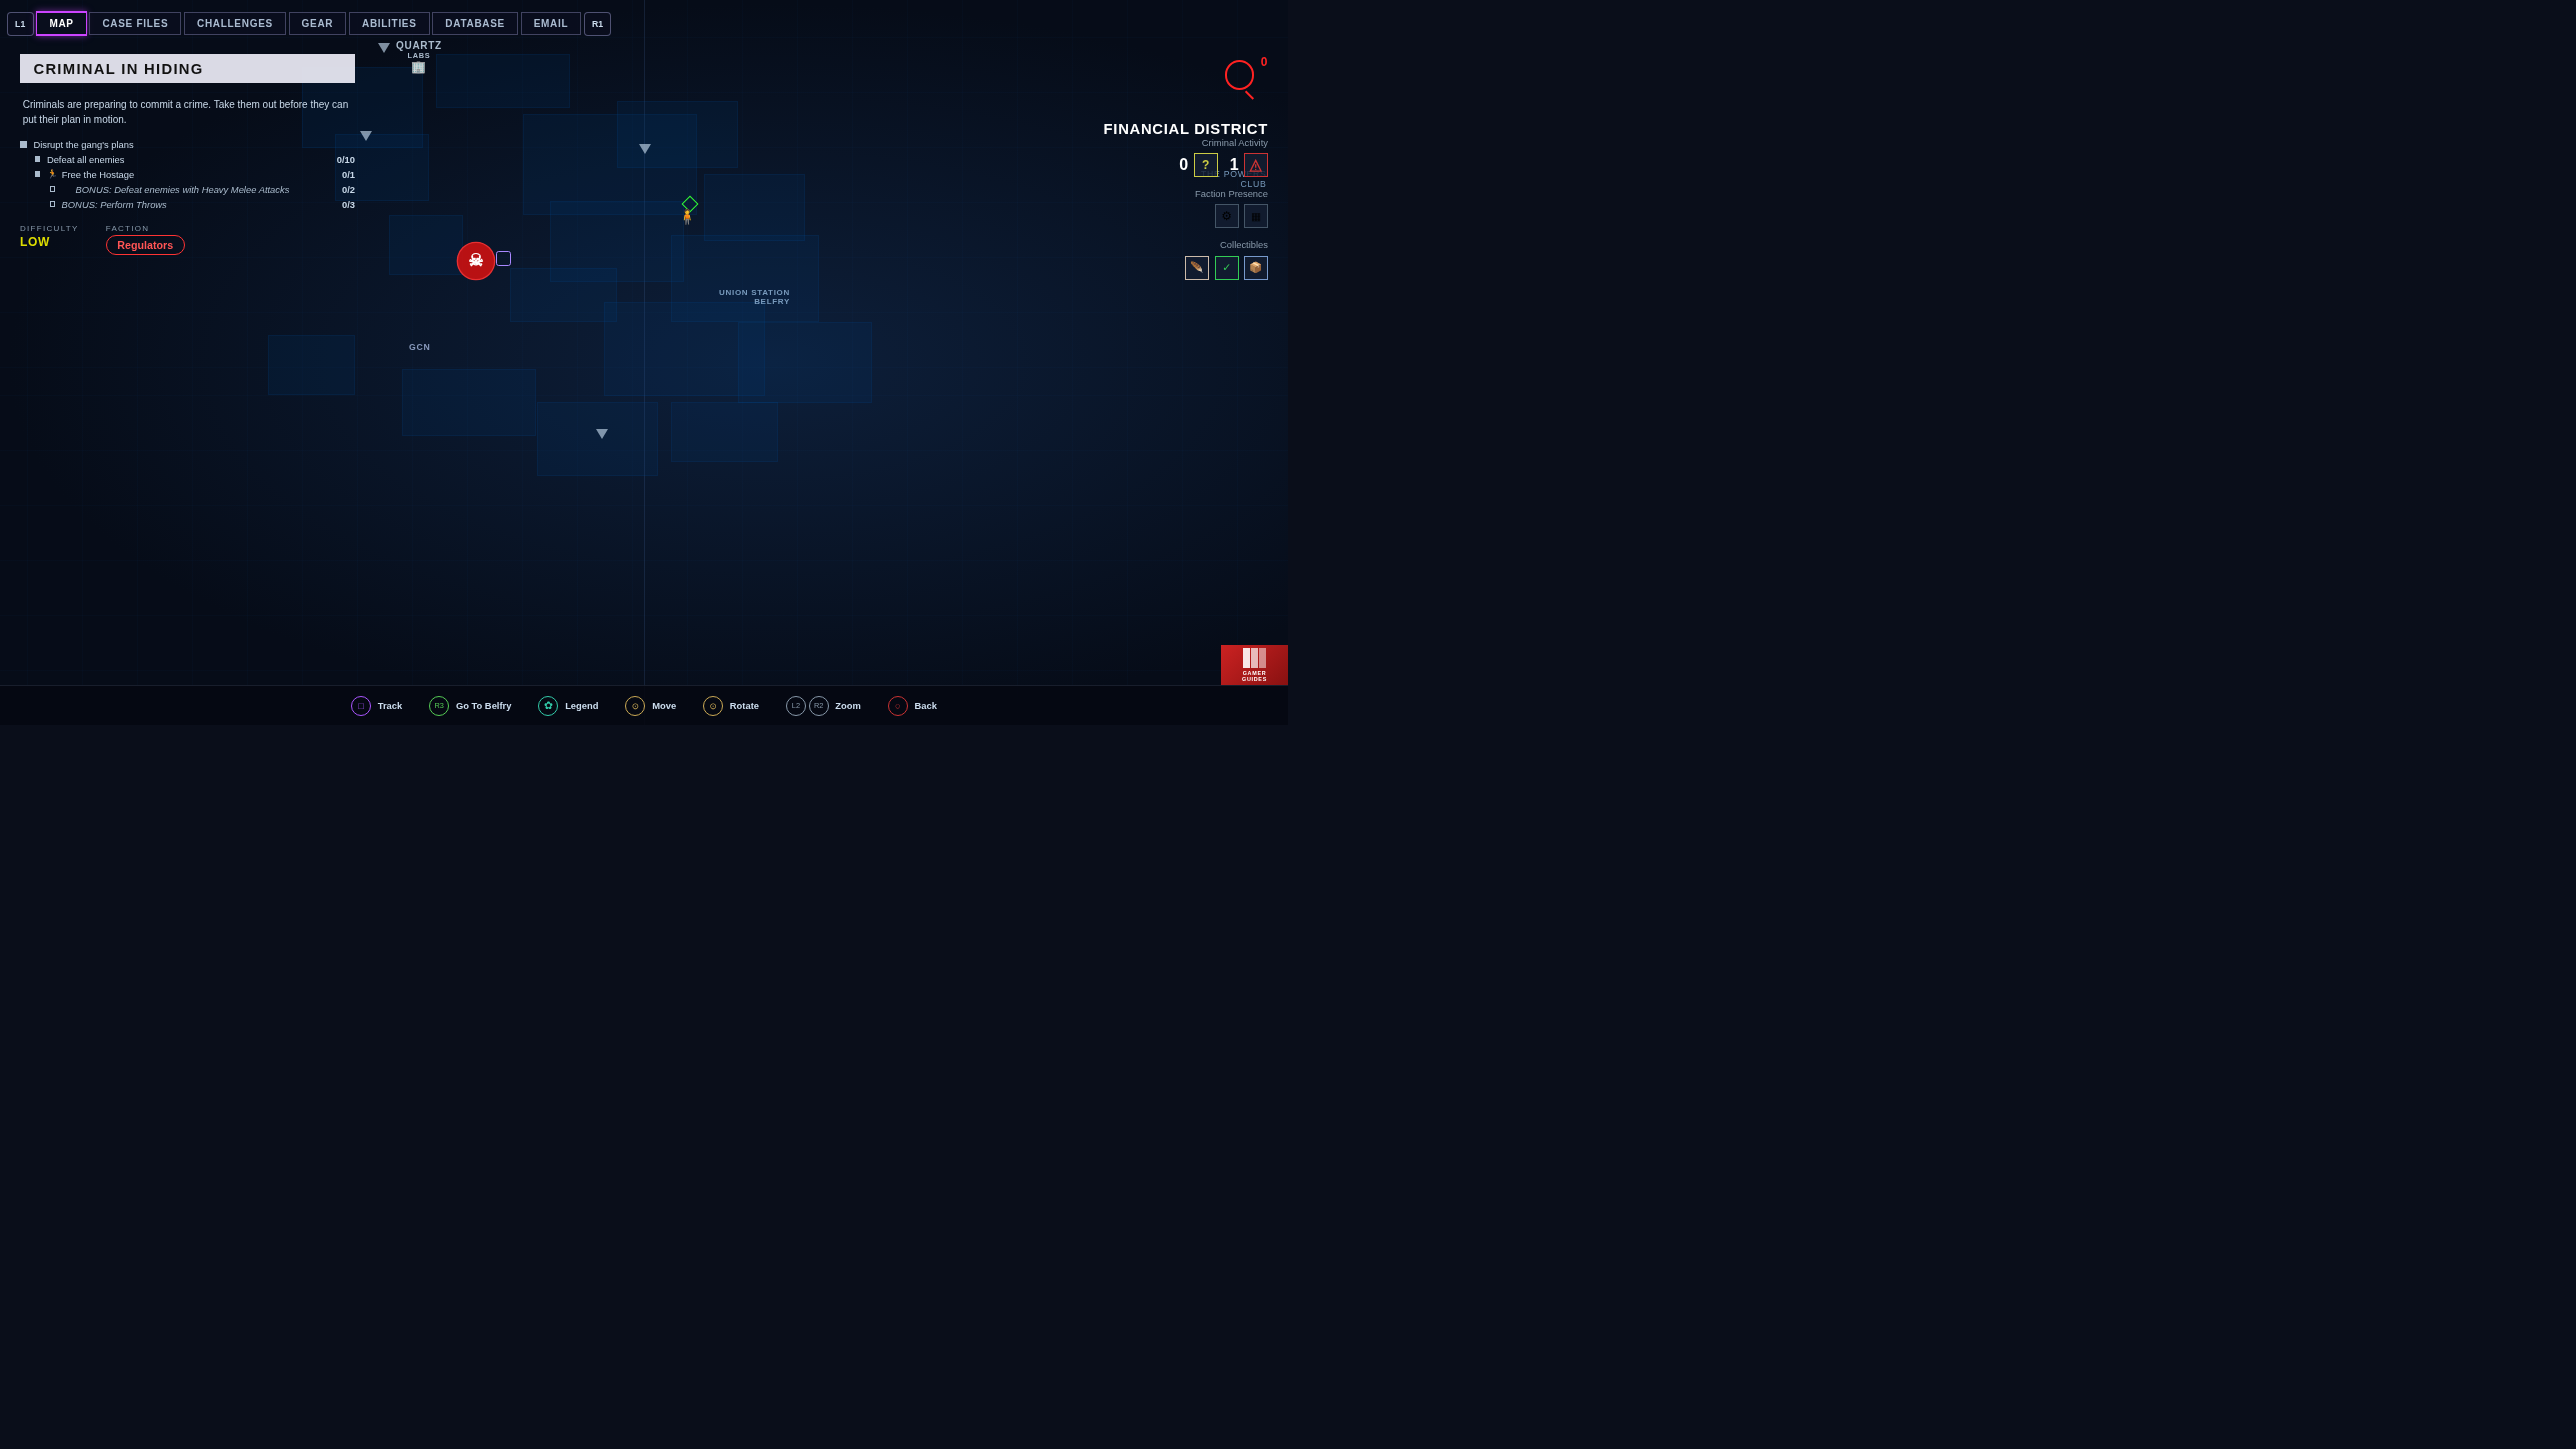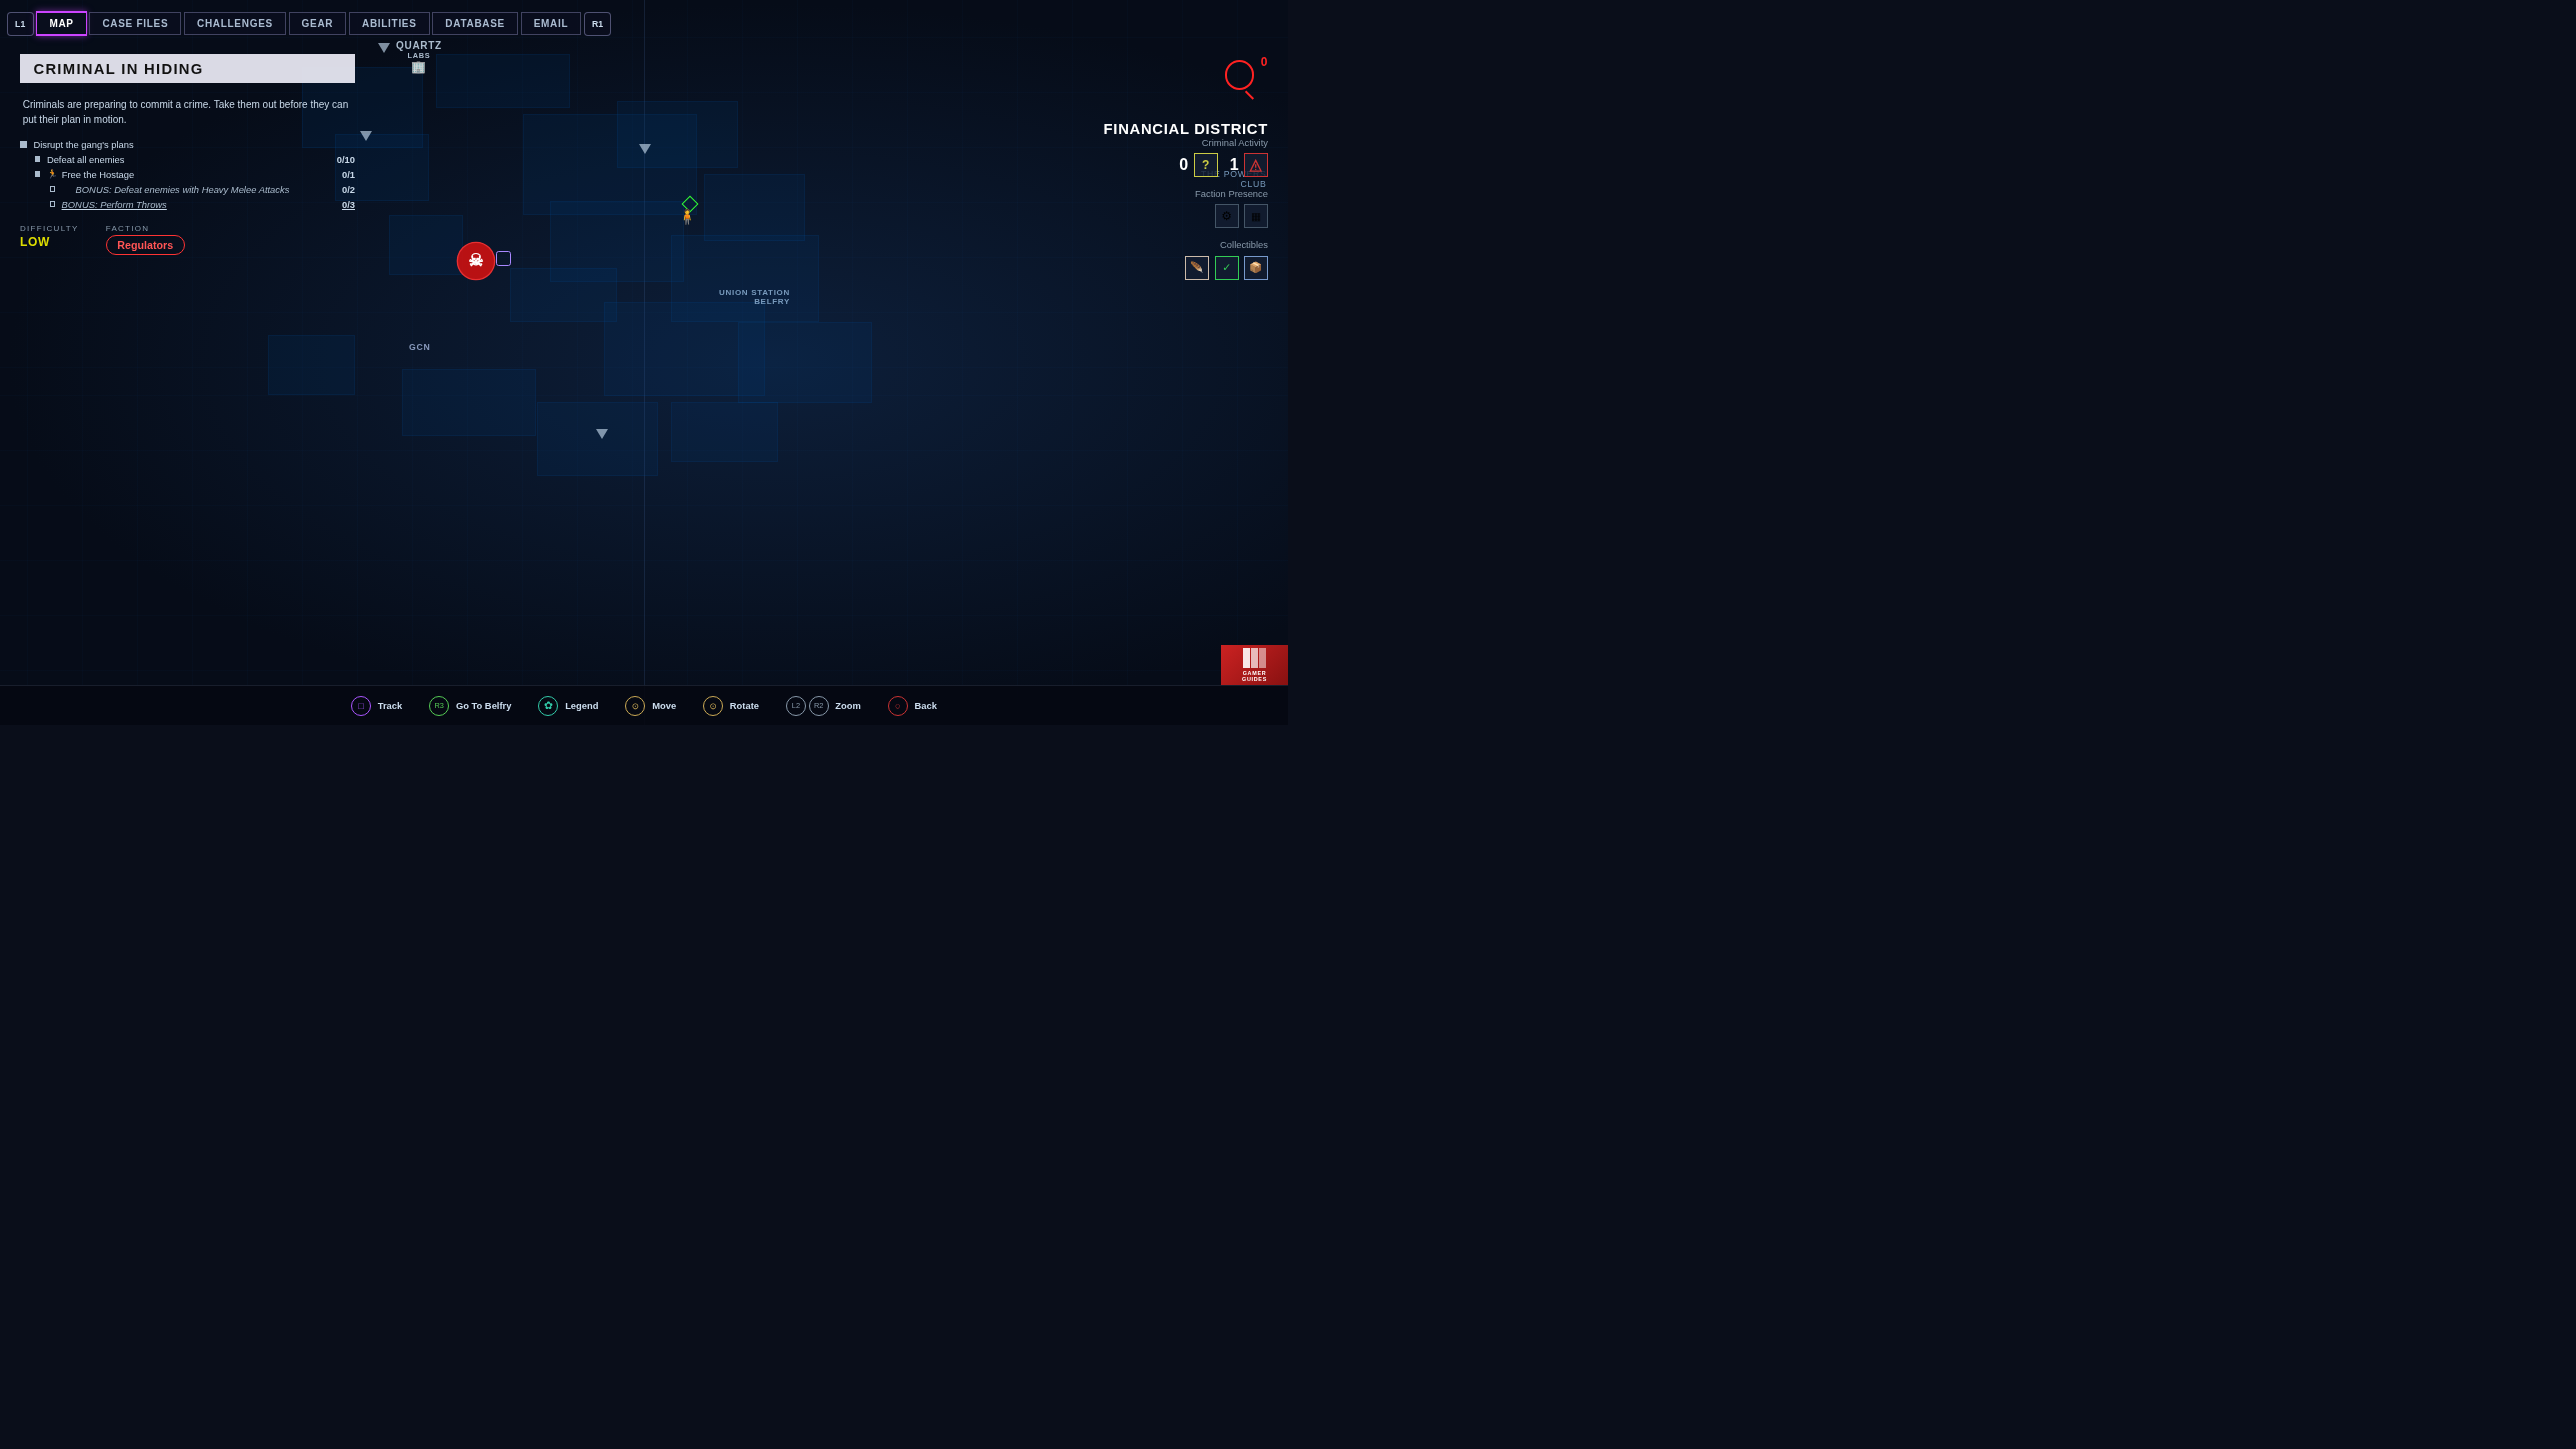--- a/index.html
+++ b/index.html
@@ -645,21 +645,21 @@
       <span>Free the Hostage</span>
       <span class="obj-count">0/1</span>
     </div>
 
     <div class="obj-item" style="padding-left: 29.5px; gap: 14px;">
       <div class="obj-bullet outline" style="width:5.4px;height:5.4px;flex-shrink:0;margin-top:2px;border:1.3px solid #aabbcc;background:transparent;margin-right:6.7px;"></div>
       <span class="obj-text-italic">BONUS: Defeat enemies with Heavy Melee Attacks</span>
       <span class="obj-count">0/2</span>
     </div>
 
-    <div class="obj-item" style="padding-left: 29.5px; text-decoration: underline;">
+    <div class="obj-item" style="padding-left: 29.5px;">
       <div class="obj-bullet outline" style="width:5.4px;height:5.4px;flex-shrink:0;margin-top:2px;border:1.3px solid #aabbcc;background:transparent;margin-right:6.7px;"></div>
       <span class="obj-text-italic">BONUS: Perform Throws</span>
       <span class="obj-count">0/3</span>
     </div>
 
   </div>
 
   <div class="difficulty-faction">
     <div class="diff-block">
       <label>DIFFICULTY</label>

